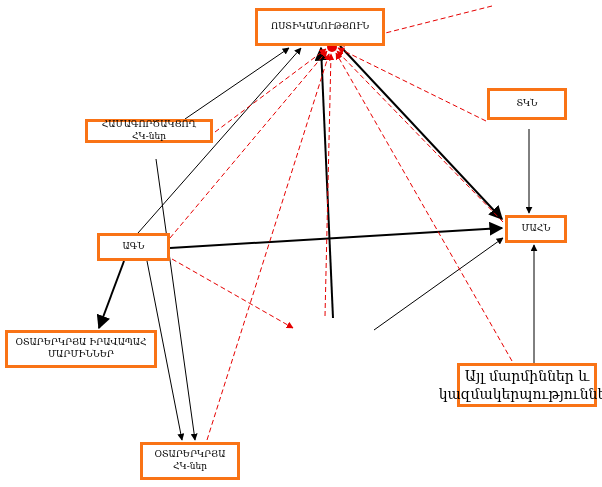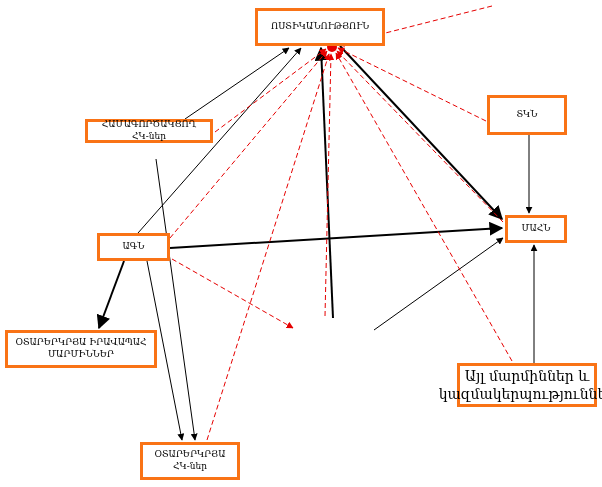--- a/index.html
+++ b/index.html
@@ -71,21 +71,21 @@
 
   <div class="node" style="left:255px; top:8px;   width:130px; height:38px;">
     <span class="lbl">ՈՍՏԻԿԱՆՈՒԹՅՈՒՆ</span>
   </div>
 
   <div class="node" style="left:85px;  top:119px; width:128px; height:24px;">
     <span class="lbl">ՀԱՄԱԳՈՐԾԱԿՑՈՂ
 ՀԿ-ներ</span>
   </div>
 
-  <div class="node" style="left:487px; top:95px; width:80px;  height:40px;">
+  <div class="node" style="left:487px; top:88px; width:80px;  height:32px;">
     <span class="lbl">ՏԿՆ</span>
   </div>
 
   <div class="node" style="left:97px;  top:233px; width:73px;  height:28px;">
     <span class="lbl">ԱԳՆ</span>
   </div>
 
   <div class="node" style="left:505px; top:215px; width:62px;  height:28px;">
     <span class="lbl">ՄԱՀՆ</span>
   </div>

